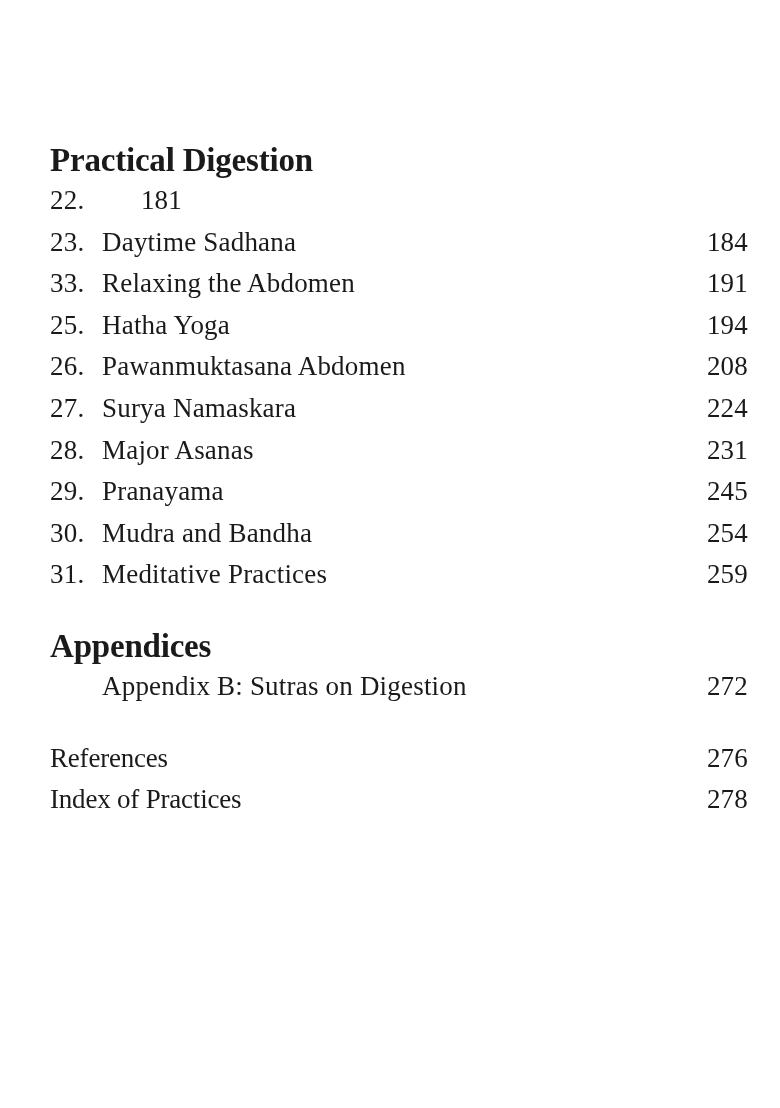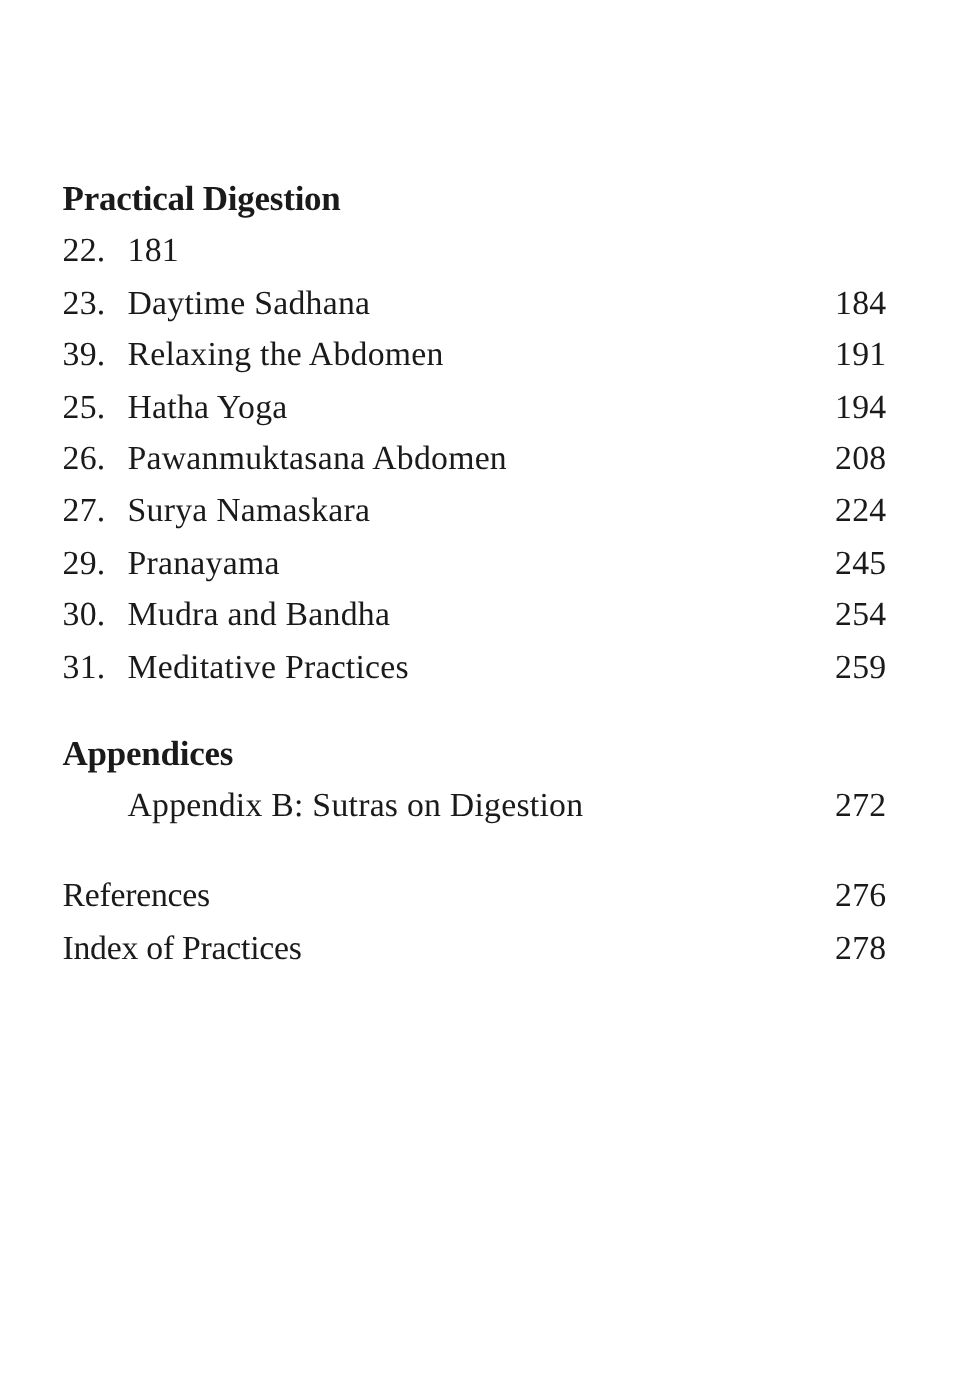--- a/index.html
+++ b/index.html
@@ -16,21 +16,21 @@
       color: #1a1a1a;
     }
     .page {
       position: absolute;
       left: 50px;
       top: 140px;
       width: 698px;
     }
     .section-heading {
       font-weight: bold;
-      font-size: 28px;
+      font-size: 33px;
       line-height: 40px;
       height: 40px;
       letter-spacing: -0.2px;
     }
     .toc-row {
       display: flex;
       align-items: baseline;
       font-size: 27px;
       line-height: 41.6px;
       height: 41.6px;
@@ -38,21 +38,21 @@
     }
     .toc-row .num {
       width: 52px;
       flex: none;
     }
     .toc-row .title {
       flex: 1;
     }
     .toc-row .page-num {
       flex: none;
-      text-align: left;
+      text-align: right;
       width: 80px;
     }
     .toc-row.indent .title {
       padding-left: 52px;
     }
     .toc-row.bold .title {
       font-weight: normal;
       letter-spacing: -0.2px;
     }
     .gap-1 { height: 30px; }
@@ -68,38 +68,43 @@
   <div class="toc-row">
     <span class="num">22.</span>
     <span class="page-num">181</span>
   </div>
   <div class="toc-row">
     <span class="num">23.</span>
     <span class="title">Daytime Sadhana</span>
     <span class="page-num">184</span>
   </div>
   <div class="toc-row">
-    <span class="num">39.</span>
+    <span class="num">33.</span>
     <span class="title">Relaxing the Abdomen</span>
     <span class="page-num">191</span>
   </div>
   <div class="toc-row">
     <span class="num">25.</span>
     <span class="title">Hatha Yoga</span>
     <span class="page-num">194</span>
   </div>
   <div class="toc-row">
     <span class="num">26.</span>
     <span class="title">Pawanmuktasana Abdomen</span>
     <span class="page-num">208</span>
   </div>
   <div class="toc-row">
     <span class="num">27.</span>
     <span class="title">Surya Namaskara</span>
     <span class="page-num">224</span>
+  </div>
+  <div class="toc-row">
+    <span class="num">28.</span>
+    <span class="title">Major Asanas</span>
+    <span class="page-num">231</span>
   </div>
   <div class="toc-row">
     <span class="num">29.</span>
     <span class="title">Pranayama</span>
     <span class="page-num">245</span>
   </div>
   <div class="toc-row">
     <span class="num">30.</span>
     <span class="title">Mudra and Bandha</span>
     <span class="page-num">254</span>

